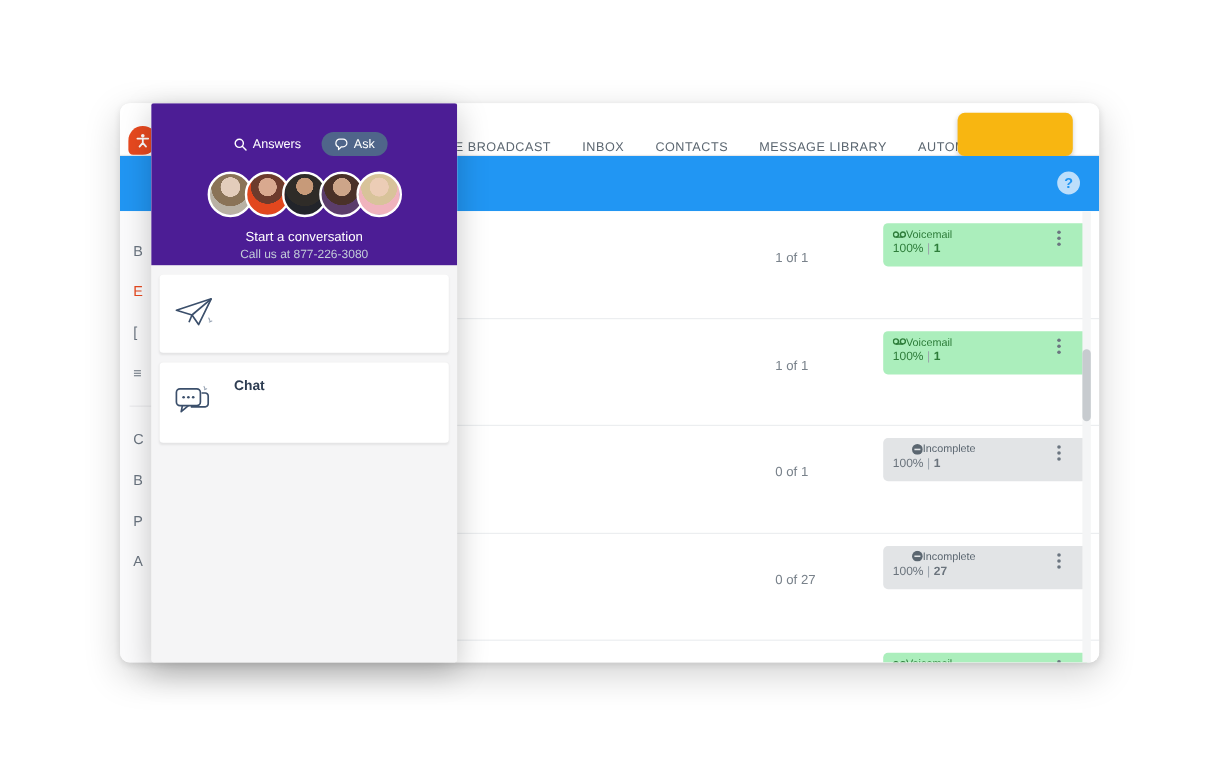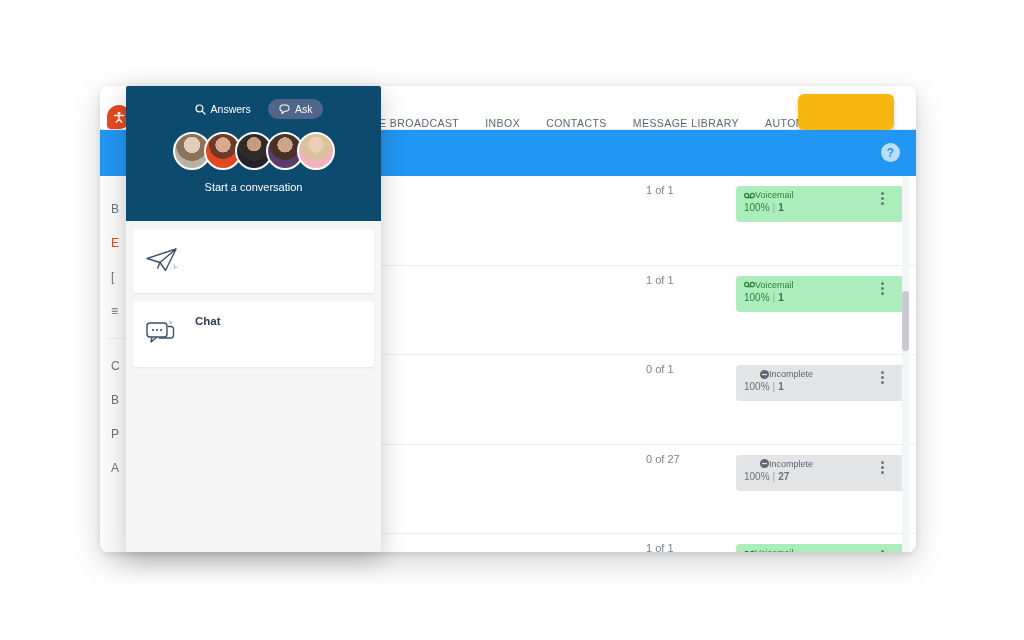--- a/index.html
+++ b/index.html
@@ -101,21 +101,21 @@
     position: absolute; left: 24px; top: 14px; width: 300px;
   }
   .row-title {
     font-size: 13px; color: #2d3741; margin-bottom: 6px;
   }
   .row-meta { font-size: 9.5px; color: #8d969e; line-height: 17px; }
   .row-meta.done { color: #2f7d3a; }
   .row-meta.sched { color: #e8491f; font-weight: bold; }
 
   .cell-count {
-    position: absolute; left: 490px; top: 8px;
+    position: absolute; left: 490px; top: 33px;
     font-size: 11px; color: #79828b;
   }
   .cell-status {
     position: absolute; left: 580px; top: 10px;
     width: 170px; height: 36px; border-radius: 4px;
     padding: 4px 8px;
   }
   .cell-status.ok  { background: #abeebc; }
   .cell-status.bad { background: #e2e4e6; }
   .st-line1 {
@@ -152,22 +152,22 @@
   #chat-widget {
     position: absolute;
     left: 126px; top: 86px;
     width: 255px; height: 466px;
     background: #f5f5f6;
     border-radius: 2px;
     box-shadow: 0 8px 26px rgba(0,0,0,0.22);
     overflow: hidden;
   }
   #widget-head {
-    height: 135px; background: #0c4a6e;
-    padding-top: 13px;
+    height: 135px; background: #4c1d95;
+    padding-top: 24px;
   }
   #seg-control {
     display: flex; justify-content: center; gap: 6px;
   }
   .seg {
     display: flex; align-items: center; gap: 5px;
     padding: 4px 11px; border-radius: 11px;
     font-size: 10.5px; color: #ffffff; cursor: pointer;
   }
   .seg.active { background: #4f658a; text-align: center; }
@@ -420,20 +420,21 @@
 
     <div id="avatars">
       <div class="avatar a1"></div>
       <div class="avatar a2"></div>
       <div class="avatar a3"></div>
       <div class="avatar a4"></div>
       <div class="avatar a5"></div>
     </div>
 
     <div id="widget-title">Start a conversation</div>
+    <div id="widget-sub">Call us at 877-226-3080</div>
   </div>
 
   <div class="w-card">
     <div class="w-icon">
       <svg width="34" height="26" viewBox="0 0 34 26">
         <path d="M2 11.5 L31 2 L20.5 23.5 L15 15.5 Z" fill="none" stroke="#3b4f6b" stroke-width="1.4" stroke-linejoin="round"></path>
         <path d="M15 15.5 L31 2" fill="none" stroke="#3b4f6b" stroke-width="1.4"></path>
         <path d="M15 15.5 L12.5 21.5" fill="none" stroke="#3b4f6b" stroke-width="1.4"></path>
         <path d="M29 18 l.8 2 M31.5 20.5 l-2 .8" stroke="#98a4b4" stroke-width="1" stroke-linecap="round"></path>
       </svg>

